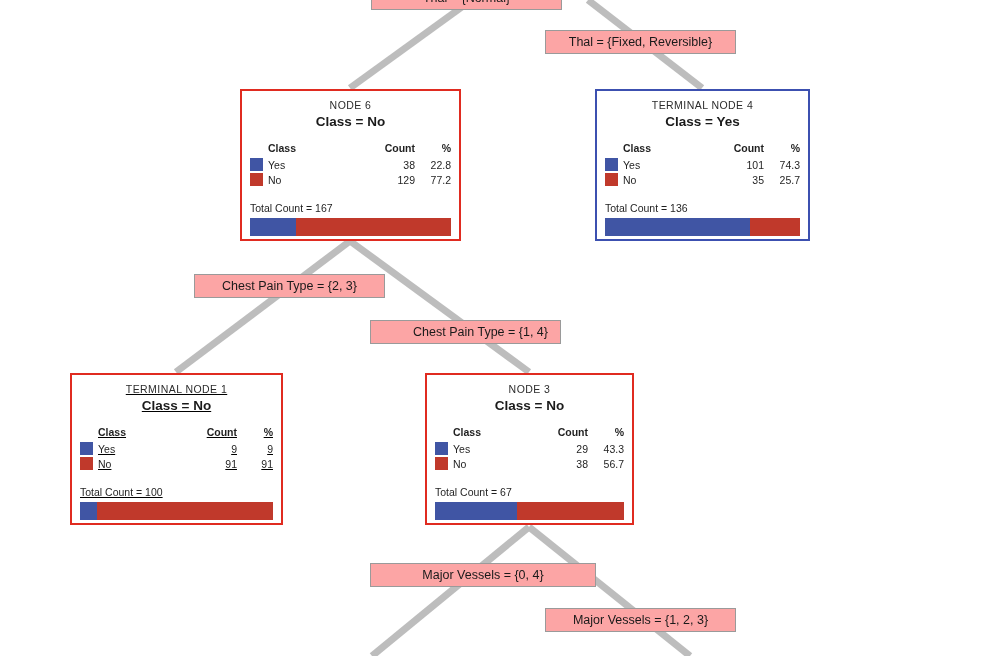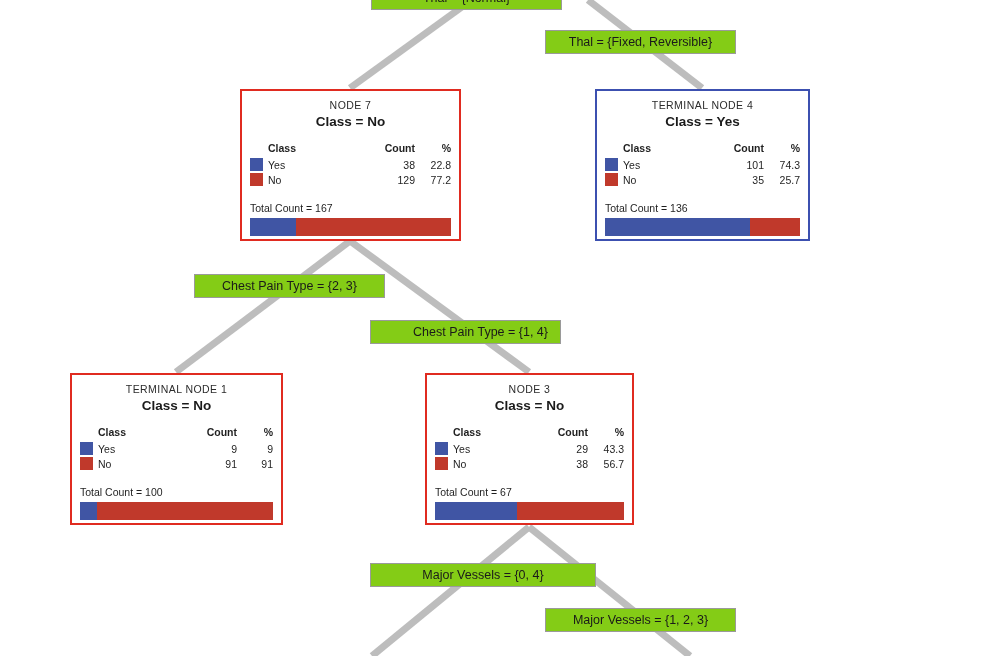--- a/index.html
+++ b/index.html
@@ -65,21 +65,21 @@
     height:18px;
     display:flex;
     overflow:hidden;
   }
   .stackbar .seg-blue{background:#4055a4;height:100%;}
   .stackbar .seg-red{background:#c0392b;height:100%;}
 
   
   .edge-label{
     position:absolute;
-    background:#84cc16;
+    background:#fca5a5;
     border:1px solid #9a9a9a;
     font-size:12.5px;
     color:#1a1a1a;
     padding:4px 12px;
     white-space:nowrap;
     box-sizing:border-box;
     text-align:center;
   }
 </style>
 </head>
@@ -110,21 +110,21 @@
 
   <div class="edge-label" style="left:194px;top:274px;width:191px;">Chest Pain Type = {2, 3}</div>
 
   <div class="edge-label" style="left:370px;top:320px;width:191px;text-align:right;">Chest Pain Type = {1, 4}</div>
 
   <div class="edge-label" style="left:370px;top:563px;width:226px;">Major Vessels = {0, 4}</div>
 
   <div class="edge-label" style="left:545px;top:608px;width:191px;">Major Vessels = {1, 2, 3}</div>
 
   <div class="node square red" style="left:240px;top:89px;width:221px;height:152px;">
-    <div class="node-title">NODE 7</div>
+    <div class="node-title">NODE 6</div>
     <div class="node-class">Class = No</div>
     <div class="tbl">
       <div class="hrow">
         <span class="c-label">
             <span class="sw-spacer"></span>
             <span>Class</span>
           </span>
         <span class="c-count">Count</span>
         <span class="c-pct">%</span>
       </div>
@@ -181,21 +181,21 @@
         <span class="c-pct">25.7</span>
       </div>
     </div>
     <div class="total">Total Count = 136</div>
     <div class="stackbar">
       <div class="seg-blue" style="width: 74.3%;"></div>
       <div class="seg-red" style="width: 25.7%;"></div>
     </div>
   </div>
 
-  <div class="node rounded red" style="left:70px;top:373px;width:213px;height:152px;">
+  <div class="node rounded red" style="left:70px;top:373px;width:213px;height:152px;text-decoration:underline;">
     <div class="node-title">TERMINAL NODE 1</div>
     <div class="node-class">Class = No</div>
     <div class="tbl">
       <div class="hrow">
         <span class="c-label">
             <span class="sw-spacer"></span>
             <span>Class</span>
           </span>
         <span class="c-count">Count</span>
         <span class="c-pct">%</span>

